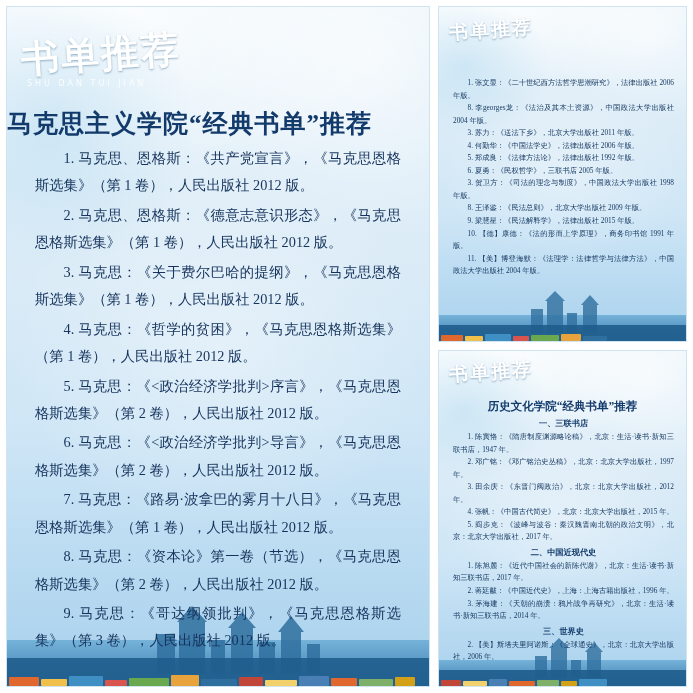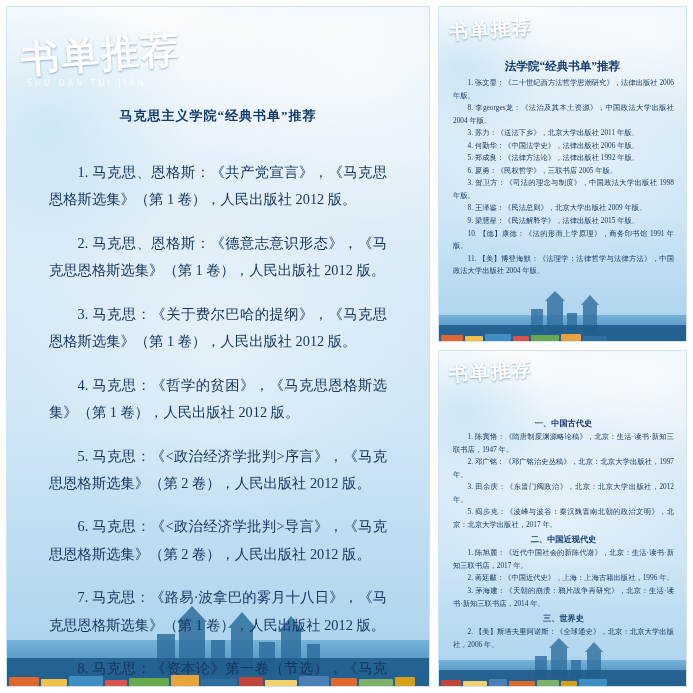--- a/index.html
+++ b/index.html
@@ -64,32 +64,32 @@
   }
   .band-books{
     position:absolute;left:0;right:0;bottom:0;
     display:flex;align-items:flex-end;gap:2px;padding:0 2px;
   }
   .bk{flex:0 0 auto;border-radius:1px;}
 
   
   #poster-main{left:6px;top:6px;width:424px;height:681px;border:1px solid #cfe3f0;}
   #poster-main .doc-title{
-    position:absolute;left:0;right:0;top:100px;text-align:center;
-    font-size:13px;font-weight:700;color:#123a6b;letter-spacing:1px;z-index:5;
+    position:absolute;left:0;right:0;top:100px;
+    font-size:25px;font-weight:700;color:#123a6b;letter-spacing:1px;z-index:5;
   }
   #poster-main .section-h{
     margin:14px 0 6px 0;font-size:15px;font-weight:700;color:#123a6b;text-align:center;
   }
   #poster-main .body{
     position:absolute;left:26px;right:26px;top:136px;z-index:5;
   }
   #poster-main .entry{
     font-size:14.3px;line-height:1.92;color:#15335c;text-align:justify;
-    text-indent:2em;margin:16px;
+    text-indent:2em;margin:2px;
   }
 
   
   #poster-law{left:438px;top:6px;width:249px;height:336px;border:1px solid #cfe3f0;}
   #poster-hist{left:438px;top:350px;width:249px;height:337px;border:1px solid #cfe3f0;}
 
   .mini-title{
     position:absolute;left:0;right:0;text-align:center;
     font-size:11.5px;font-weight:700;color:#123a6b;z-index:5;
   }
@@ -166,21 +166,20 @@
         <span class="bk" style="width:20px;height:9px;background:#d4a017;"></span>
       </div>
     </div>
   </div>
 
   <div class="poster" id="poster-law">
     <div class="watercolor"></div>
 
     <div class="brush-title" style="left:10px;top:10px;font-size:19px;">书单推荐</div>
 
-    <div class="mini-title" style="top:52px;">法学院“经典书单”推荐</div>
 
     <div class="mini-body" style="top:70px;">
       <p class="mini-entry">1. 张文显：《二十世纪西方法哲学思潮研究》，法律出版社 2006 年版。</p>
       <p class="mini-entry">8. 李georges龙：《法治及其本土资源》，中国政法大学出版社 2004 年版。</p>
       <p class="mini-entry">3. 苏力：《送法下乡》，北京大学出版社 2011 年版。</p>
       <p class="mini-entry">4. 何勤华：《中国法学史》，法律出版社 2006 年版。</p>
       <p class="mini-entry">5. 郑成良：《法律方法论》，法律出版社 1992 年版。</p>
       <p class="mini-entry">6. 夏勇：《民权哲学》，三联书店 2005 年版。</p>
       <p class="mini-entry">3. 贺卫方：《司法的理念与制度》，中国政法大学出版社 1998 年版。</p>
       <p class="mini-entry">8. 王泽鉴：《民法总则》，北京大学出版社 2009 年版。</p>
@@ -212,26 +211,28 @@
         <span class="bk" style="width:24px;height:5px;background:#2f6f9f;"></span>
       </div>
     </div>
   </div>
 
   <div class="poster" id="poster-hist">
     <div class="watercolor"></div>
 
     <div class="brush-title" style="left:10px;top:8px;font-size:19px;">书单推荐</div>
 
+    <div class="mini-title" style="top:48px;">历史文化学院“经典书单”推荐</div>
 
     <div class="mini-body" style="top:64px;">
-      <div class="mini-sec">一、中国古代史</div>
+      <div class="mini-sec">一、三联书店</div>
       <p class="mini-entry">1. 陈寅恪：《隋唐制度渊源略论稿》，北京：生活·读书·新知三联书店，1947 年。</p>
       <p class="mini-entry">2. 邓广铭：《邓广铭治史丛稿》，北京：北京大学出版社，1997 年。</p>
       <p class="mini-entry">3. 田余庆：《东晋门阀政治》，北京：北京大学出版社，2012 年。</p>
+      <p class="mini-entry">4. 张帆：《中国古代简史》，北京：北京大学出版社，2015 年。</p>
       <p class="mini-entry">5. 阎步克：《波峰与波谷：秦汉魏晋南北朝的政治文明》，北京：北京大学出版社，2017 年。</p>
 
       <div class="mini-sec">二、中国近现代史</div>
       <p class="mini-entry">1. 陈旭麓：《近代中国社会的新陈代谢》，北京：生活·读书·新知三联书店，2017 年。</p>
       <p class="mini-entry">2. 蒋廷黻：《中国近代史》，上海：上海古籍出版社，1996 年。</p>
       <p class="mini-entry">3. 茅海建：《天朝的崩溃：鸦片战争再研究》，北京：生活·读书·新知三联书店，2014 年。</p>
 
       <div class="mini-sec">三、世界史</div>
       <p class="mini-entry">2. 【美】斯塔夫里阿诺斯：《全球通史》，北京：北京大学出版社，2006 年。</p>
 

